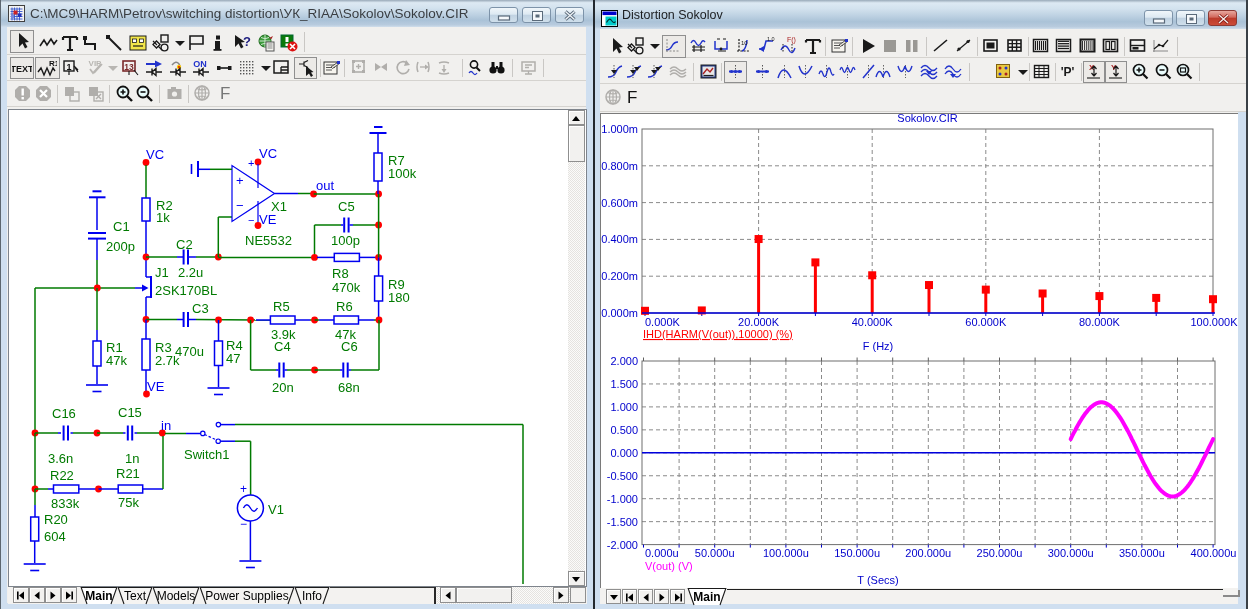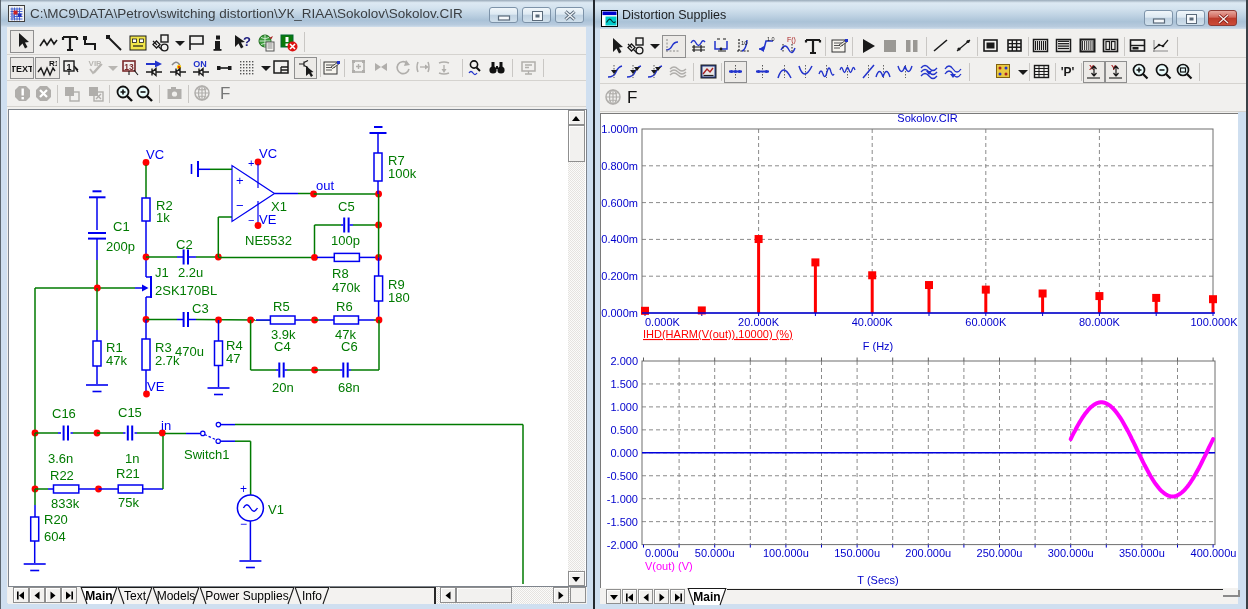--- a/index.html
+++ b/index.html
@@ -20,21 +20,21 @@
       <div class="abs" style="left:1px;top:26px;width:6px;height:583px;background:#cfdff0;"></div>
       <div class="abs" style="left:1px;top:603px;width:593px;height:6px;background:#cfdff0;"></div>
       <div class="titlebar" style="left:1px;top:0;width:593px;height:27px;"></div>
       <svg class="abs" style="left:8px;top:5px;" width="17" height="17" viewBox="0 0 17 17">
 <rect x="0.5" y="0.5" width="16" height="16" fill="#f2f2f2" stroke="#404040"></rect>
 <path d="M2.5 4 h12 M2.5 6.5 h12 M2.5 9 h12 M2.5 11.5 h12 M2.5 14 h12 M4 2.5 v13 M6.5 2.5 v13 M9 2.5 v13 M11.5 2.5 v13" stroke="#3355cc" stroke-width="0.9" fill="none"></path>
 <rect x="5.5" y="5.5" width="4" height="4" fill="#cc2222"></rect>
         <rect x="10" y="8.5" width="3.5" height="3.5" fill="#2233bb"></rect>
 <rect x="3" y="10" width="3" height="3" fill="#7788dd"></rect>
       </svg>
-      <div class="abs" style="left:30px;top:6px;font-size:13.5px;color:#3a3e42;white-space:nowrap;">C:\MC9\DATA\Petrov\switching distortion\УК_RIAA\Sokolov\Sokolov.CIR</div>
+      <div class="abs" style="left:30px;top:6px;font-size:13.5px;color:#3a3e42;white-space:nowrap;">C:\MC9\HARM\Petrov\switching distortion\УК_RIAA\Sokolov\Sokolov.CIR</div>
       <div class="capbtn" style="left:489px;top:7px;"><svg width="27" height="14">
           <rect x="8.5" y="8" width="11" height="4" fill="#f5f8fb" stroke="#5a6a7a" stroke-width="1.2"></rect>
         </svg></div>
       <div class="capbtn" style="left:522px;top:7px;"><svg width="27" height="14">
           <rect x="9.5" y="3.5" width="10" height="9" fill="#f5f8fb" stroke="#5a6a7a" stroke-width="1"></rect>
           <rect x="12.5" y="6.5" width="4" height="3" fill="#5a6a7a"></rect>
         </svg></div>
       <div class="capbtn" style="left:555px;top:7px;"><svg width="27" height="14">
           <path d="M9.5 3.5 L18.5 11.5 M18.5 3.5 L9.5 11.5" stroke="#5a6a7a" stroke-width="3.2"></path>
           <path d="M9.5 3.5 L18.5 11.5 M18.5 3.5 L9.5 11.5" stroke="#eef3f7" stroke-width="1.4"></path>
@@ -577,21 +577,21 @@
       <div class="abs" style="left:2px;top:28px;width:5px;height:581px;background:#cfdff0;"></div>
       <div class="abs" style="left:645px;top:28px;width:8px;height:581px;background:#cfdff0;"></div>
       <div class="abs" style="left:2px;top:603px;width:651px;height:6px;background:#cfdff0;"></div>
       <div class="titlebar" style="left:2px;top:0;width:651px;height:29px;"></div>
       <svg class="abs" style="left:8px;top:10px;" width="17" height="17" viewBox="0 0 17 17">
 <rect x="0.5" y="0.5" width="16" height="16" fill="#fff" stroke="#000"></rect>
 <rect x="1.5" y="1.5" width="14" height="3.6" fill="#0000cc"></rect>
 <rect x="4.5" y="6.5" width="11" height="9" fill="#00cccc"></rect>
 <path d="M5.5 12.5 q3 -5.5 5 -2 q2.5 3.5 4 1" stroke="#003333" stroke-width="1.2" fill="none"></path>
       </svg>
-      <div class="abs" style="left:29px;top:8px;font-size:12.5px;color:#1b1d1f;">Distortion Supplies</div>
+      <div class="abs" style="left:29px;top:8px;font-size:12.5px;color:#1b1d1f;">Distortion Sokolov</div>
       <div class="capbtn" style="left:551px;top:10px;"><svg width="27" height="14">
           <rect x="8.5" y="8" width="11" height="4" fill="#f5f8fb" stroke="#5a6a7a" stroke-width="1.2"></rect>
         </svg></div>
       <div class="capbtn" style="left:583px;top:10px;"><svg width="27" height="14">
           <rect x="9.5" y="3.5" width="10" height="9" fill="#f5f8fb" stroke="#5a6a7a" stroke-width="1"></rect>
           <rect x="12.5" y="6.5" width="4" height="3" fill="#5a6a7a"></rect>
         </svg></div>
       <div class="capbtn" style="left:615px;top:10px;border-color:#8c3a34;background:linear-gradient(to bottom,#e8a89e 0%,#d2685c 45%,#bb3a2a 50%,#cc4b38 100%);"><svg width="27" height="14">
           <path d="M10 4 L19 12 M19 4 L10 12" stroke="#7a1510" stroke-width="3"></path>
           <path d="M10 4 L19 12 M19 4 L10 12" stroke="#f6ebe9" stroke-width="1.4"></path>

